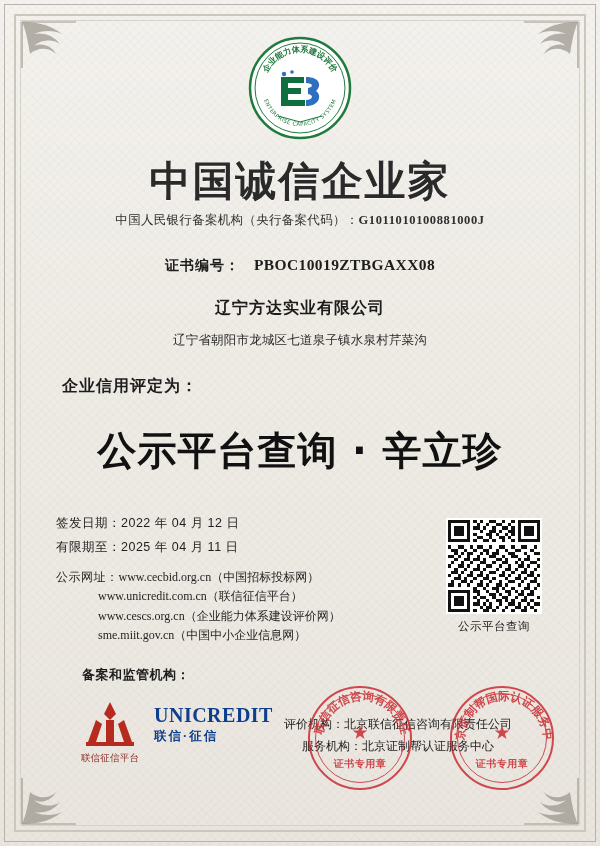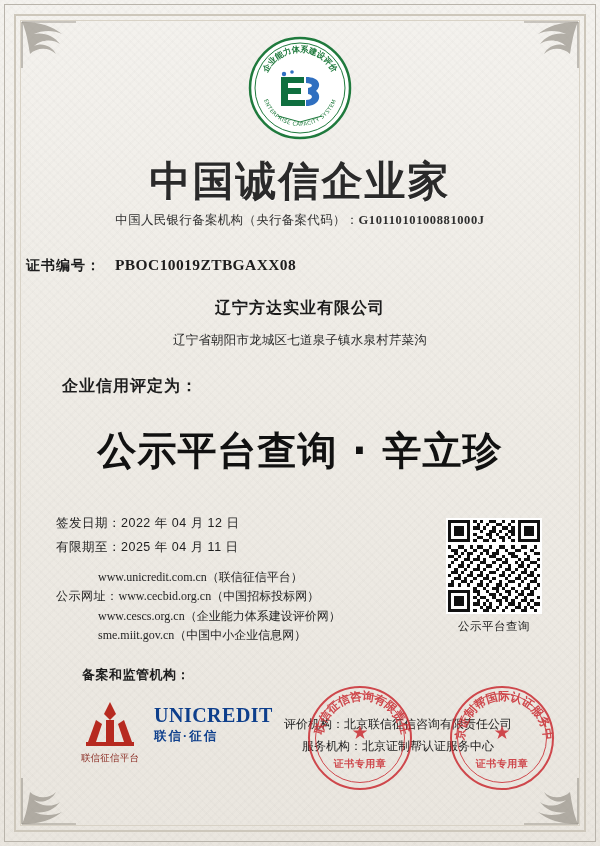--- a/index.html
+++ b/index.html
@@ -108,20 +108,21 @@
   .bank-line .code {
     font-family: "Liberation Serif", serif;
     font-weight: bold;
     letter-spacing: .6px;
   }
 
   .cert-no-row {
     position: absolute;
     top: 230px;
     left: 0; right: 0;
+    text-align: center;
     font-size: 14px;
     color: #1d1d1d;
   }
   .cert-no-row .label {
     font-weight: bold;
     letter-spacing: 1px;
   }
   .cert-no-row .value {
     font-family: "Liberation Serif", serif;
     font-weight: bold;
@@ -411,25 +412,25 @@
     <div class="details">
       <div class="detail-row">
         <span class="k">签发日期：</span><span class="v">2022 年 04 月 12 日</span>
       </div>
       <div class="detail-row">
         <span class="k">有限期至：</span><span class="v">2025 年 04 月 11 日</span>
       </div>
     </div>
 
     <div class="urls">
+      <div class="u-line">
+        <span class="u-label">公示网址：</span><span class="url-text">www.cecbid.org.cn</span><span>（中国招标投标网）</span>
+      </div>
       <div class="u-line indent">
         <span class="url-text">www.unicredit.com.cn</span><span>（联信征信平台）</span>
-      </div>
-      <div class="u-line">
-        <span class="u-label">公示网址：</span><span class="url-text">www.cecbid.org.cn</span><span>（中国招标投标网）</span>
       </div>
       <div class="u-line indent">
         <span class="url-text">www.cescs.org.cn</span><span>（企业能力体系建设评价网）</span>
       </div>
       <div class="u-line indent">
         <span class="url-text">sme.miit.gov.cn</span><span>（中国中小企业信息网）</span>
       </div>
     </div>
 
     <div class="qr-wrap">

